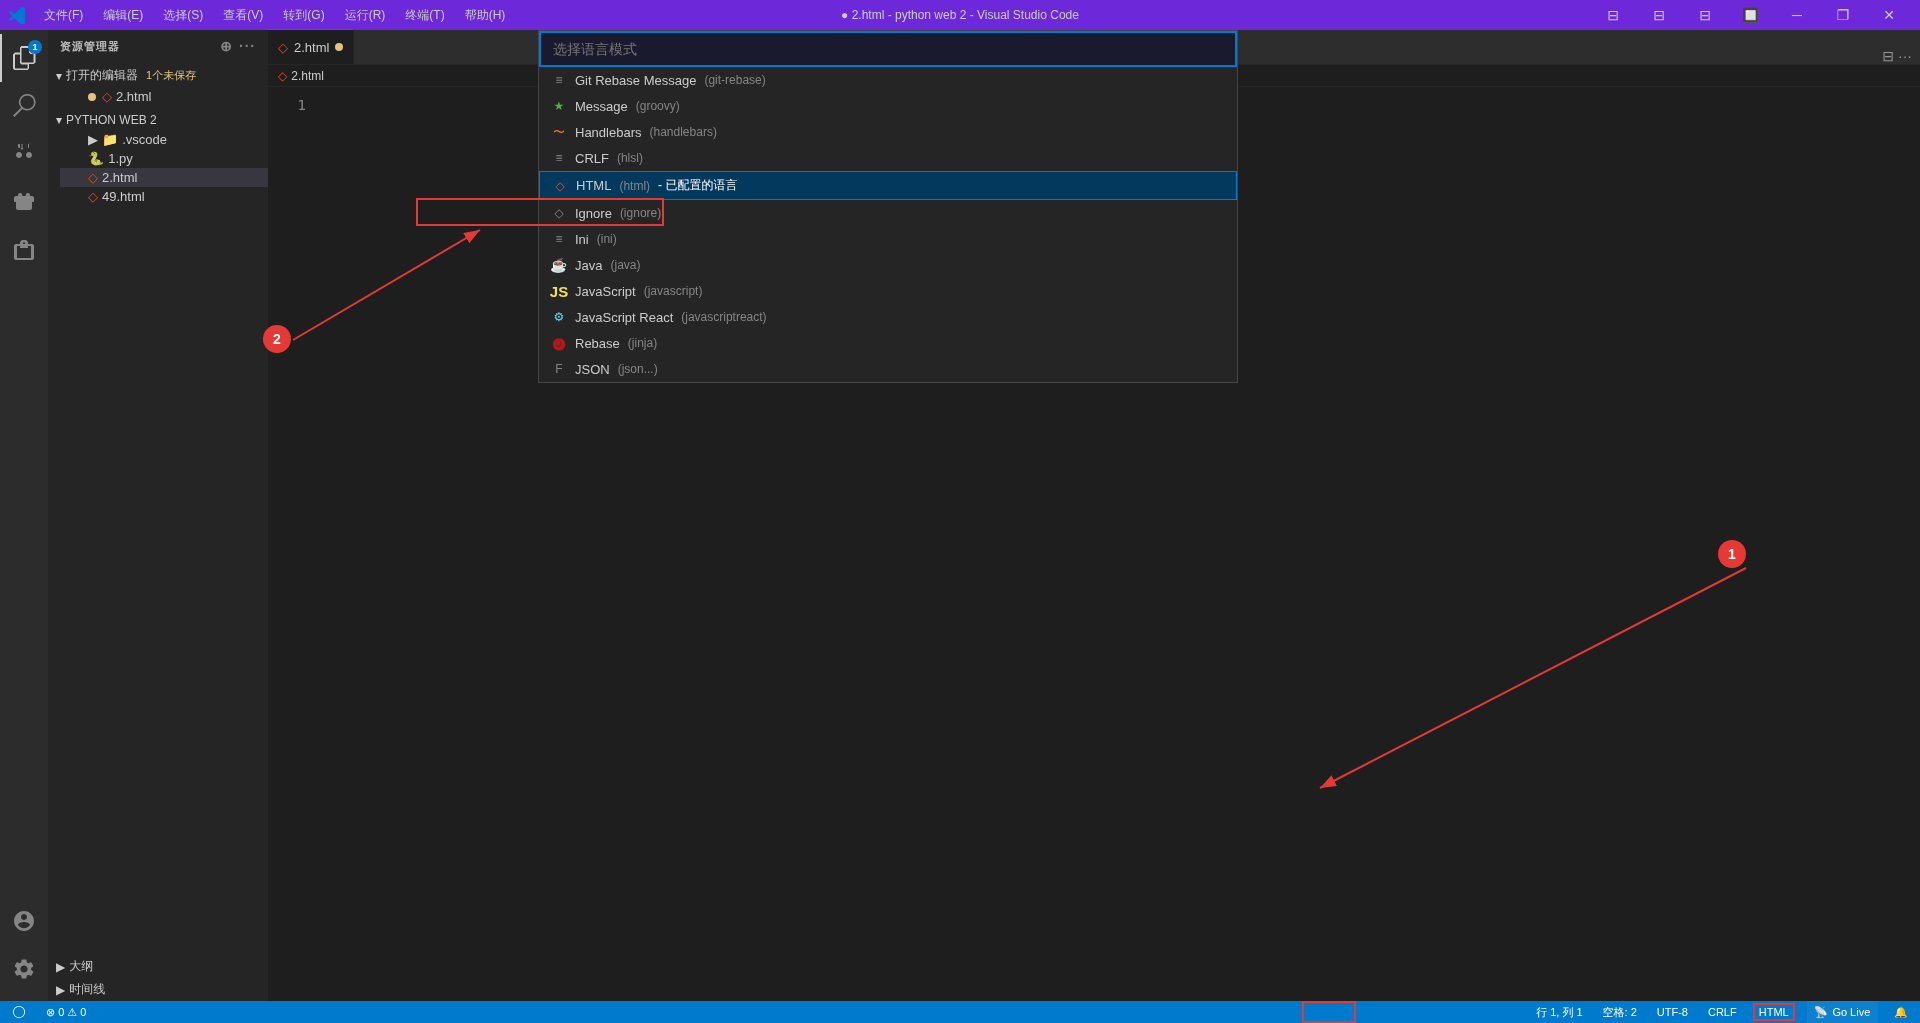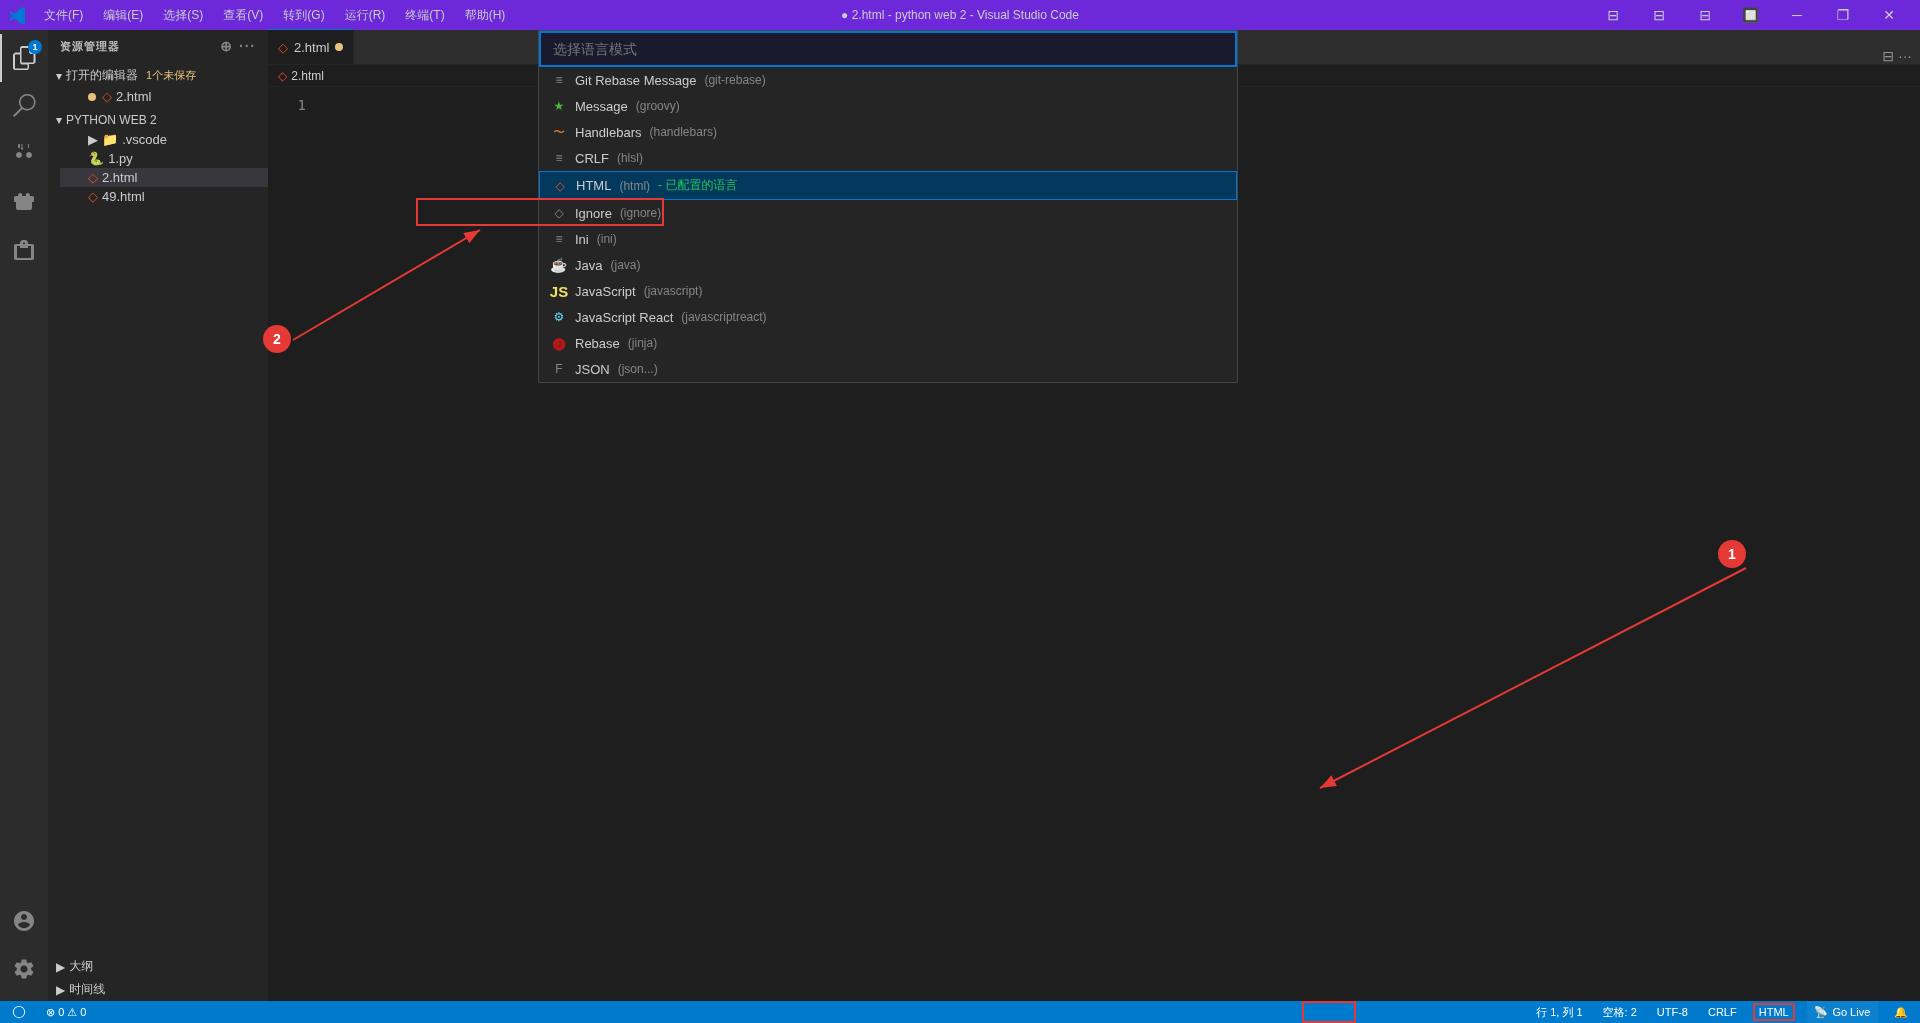--- a/index.html
+++ b/index.html
@@ -316,21 +316,21 @@
       flex-shrink: 0;
     }
     .language-item .lang-name {
       font-weight: 500;
     }
     .language-item .lang-id {
       color: #858585;
       font-size: 12px;
     }
     .language-item .lang-badge {
-      color: #22c55e;
+      color: #ffffff;
       font-size: 12px;
     }
 
     
     .annotation-circle {
       width: 28px;
       height: 28px;
       border-radius: 50%;
       background: #e53935;
       color: white;

